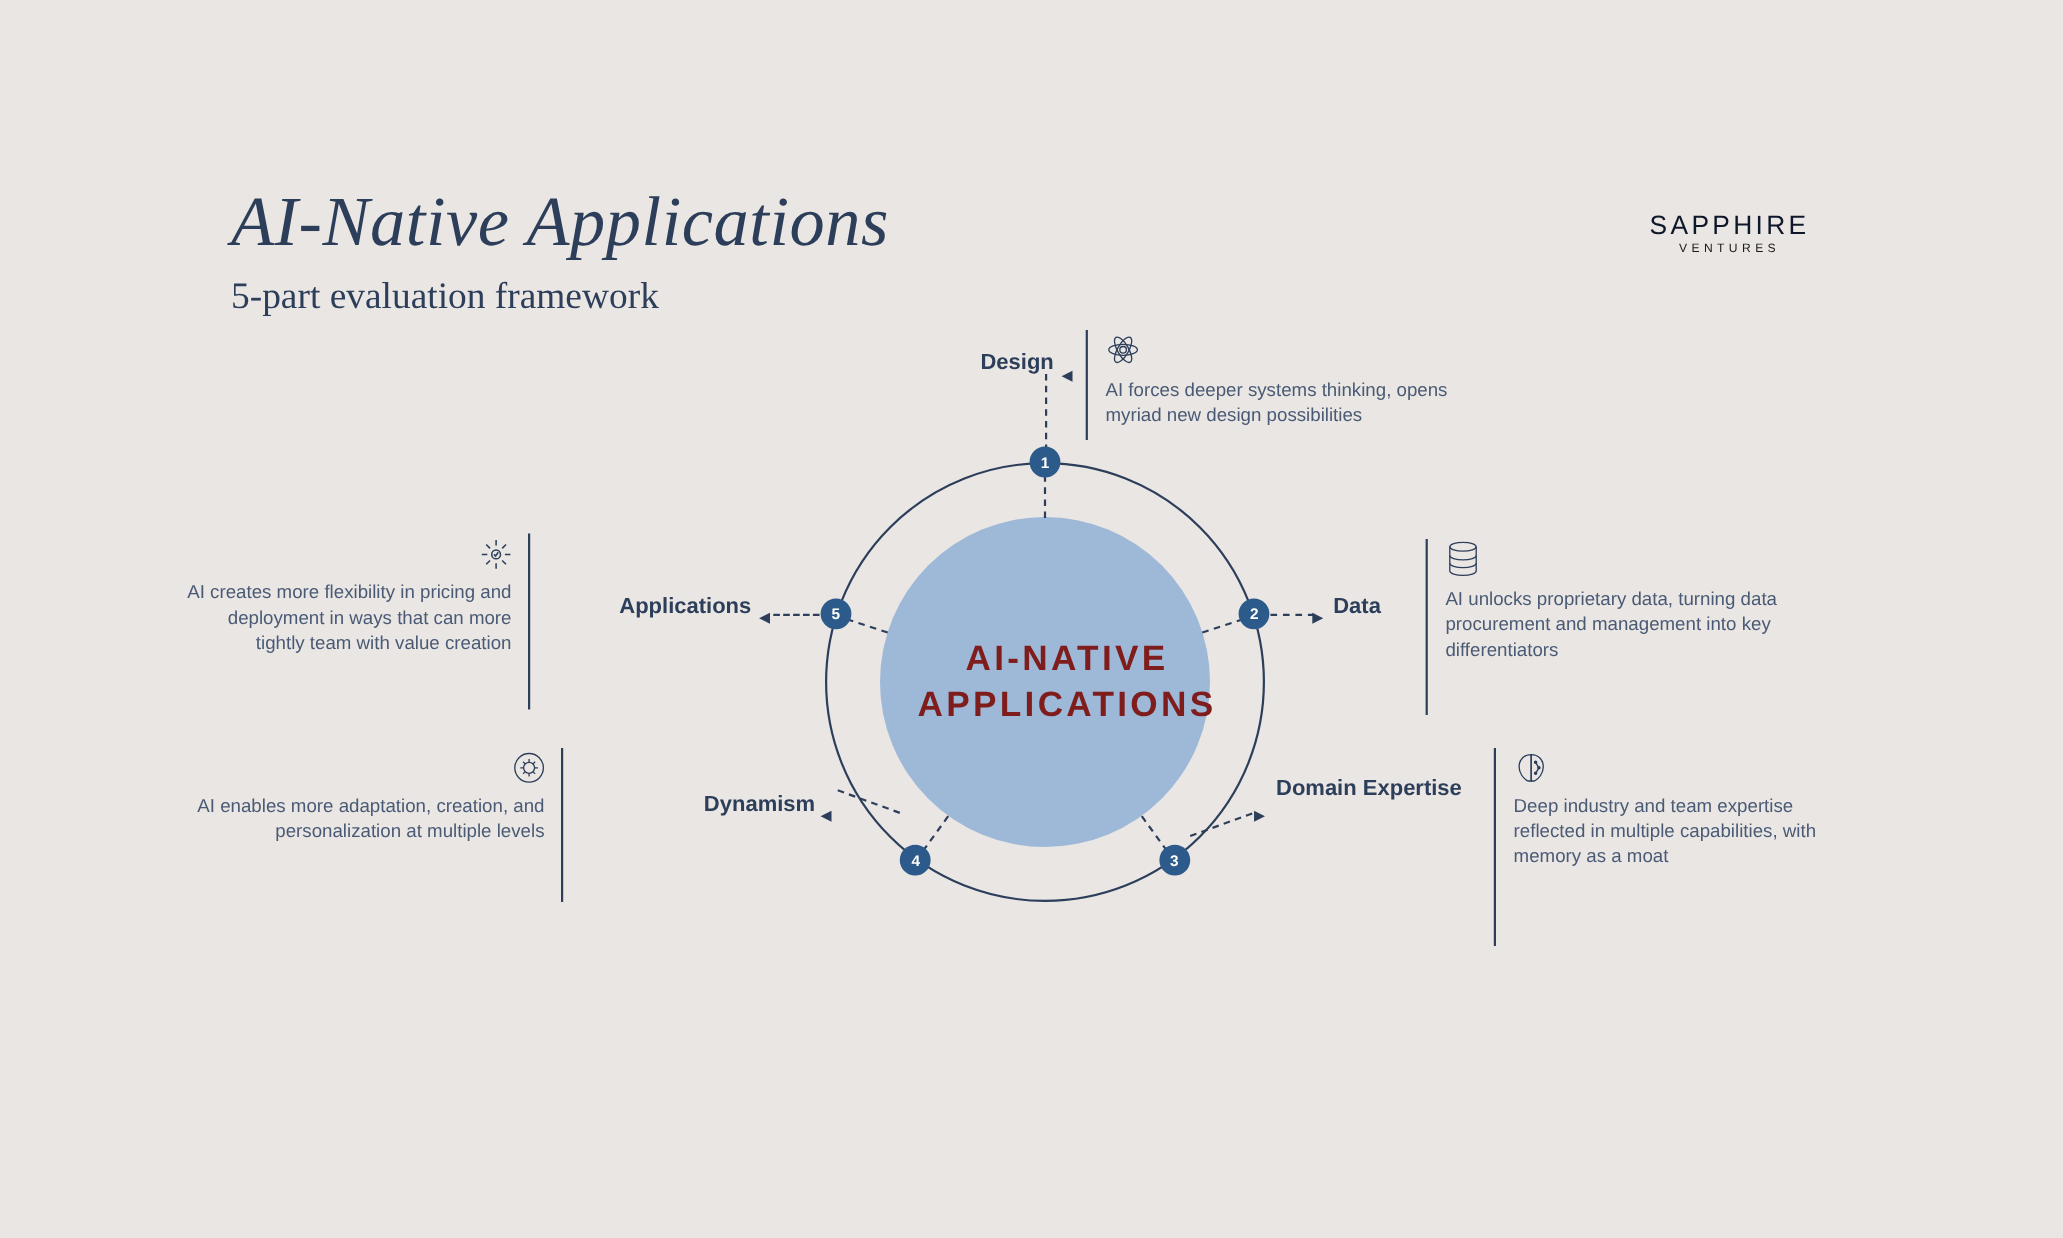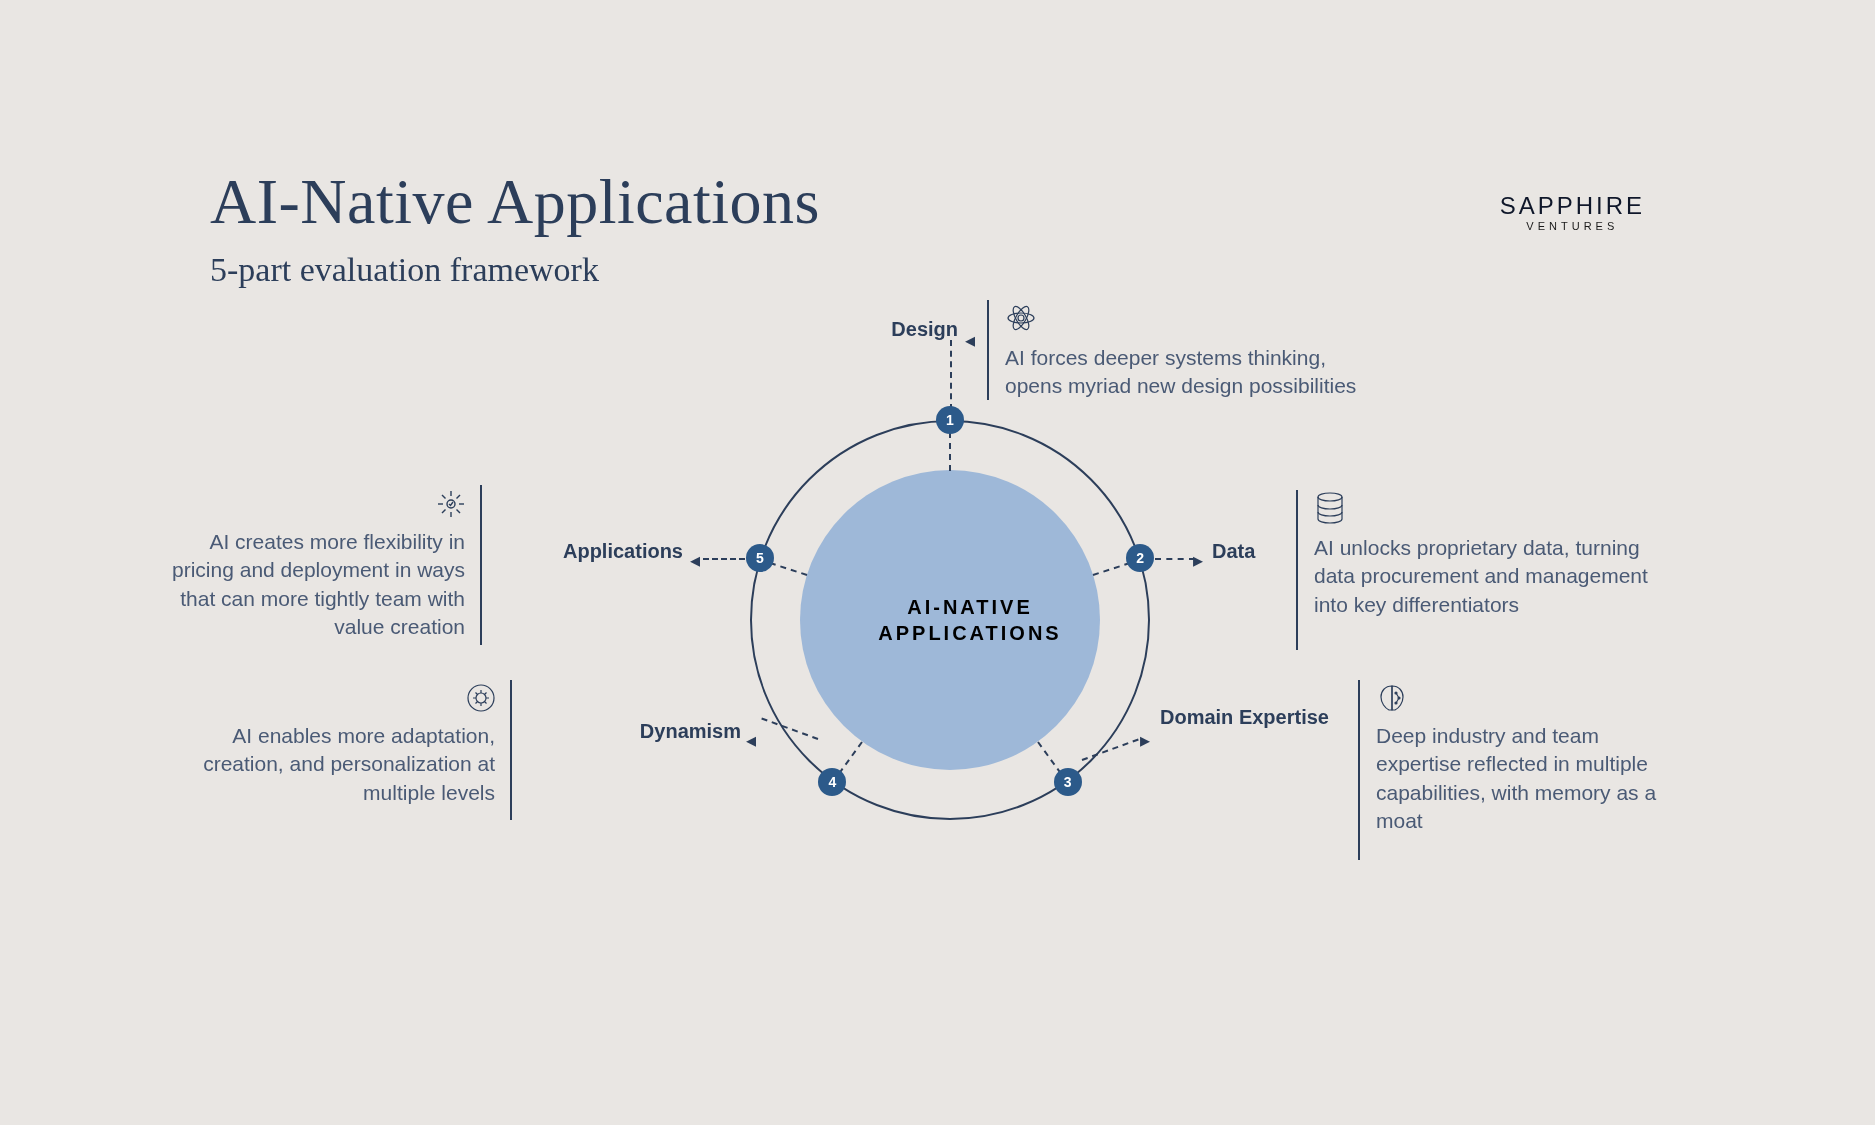--- a/index.html
+++ b/index.html
@@ -14,20 +14,21 @@
   .header {
     position: absolute;
     top: 165px;
     left: 210px;
   }
   .title {
     font-size: 64px;
     color: #2c3e5a;
     font-weight: 400;
     letter-spacing: 0.5px;
+    font-style: italic;
   }
   .subtitle {
     font-size: 34px;
     color: #2c3e5a;
     font-weight: 400;
     margin-top: 12px;
   }
   .logo {
     position: absolute;
     top: 192px;
@@ -72,23 +73,23 @@
     height: 300px;
     background: #9eb8d8;
     border-radius: 50%;
     display: flex;
     align-items: center;
     justify-content: center;
     text-align: center;
   }
   .center-text {
     font-family: Arial, sans-serif;
-    font-size: 20px;
+    font-size: 32px;
     letter-spacing: 3px;
-    color: #000000;
+    color: #7f1d1d;
     font-weight: 600;
     line-height: 1.3;
     margin-left: 40px;
   }
   .node {
     position: absolute;
     width: 28px;
     height: 28px;
     background: #2c5a8a;
     border-radius: 50%;
@@ -117,21 +118,21 @@
     position: absolute;
     font-family: Arial, sans-serif;
     font-weight: 700;
     color: #2c3e5a;
     font-size: 20px;
   }
   .desc {
     position: absolute;
     font-family: Arial, sans-serif;
     color: #4a5a75;
-    font-size: 21px;
+    font-size: 17px;
     line-height: 1.35;
   }
   .divider {
     position: absolute;
     width: 2px;
     background: #2c3e5a;
   }
   .icon {
     position: absolute;
     width: 32px;

